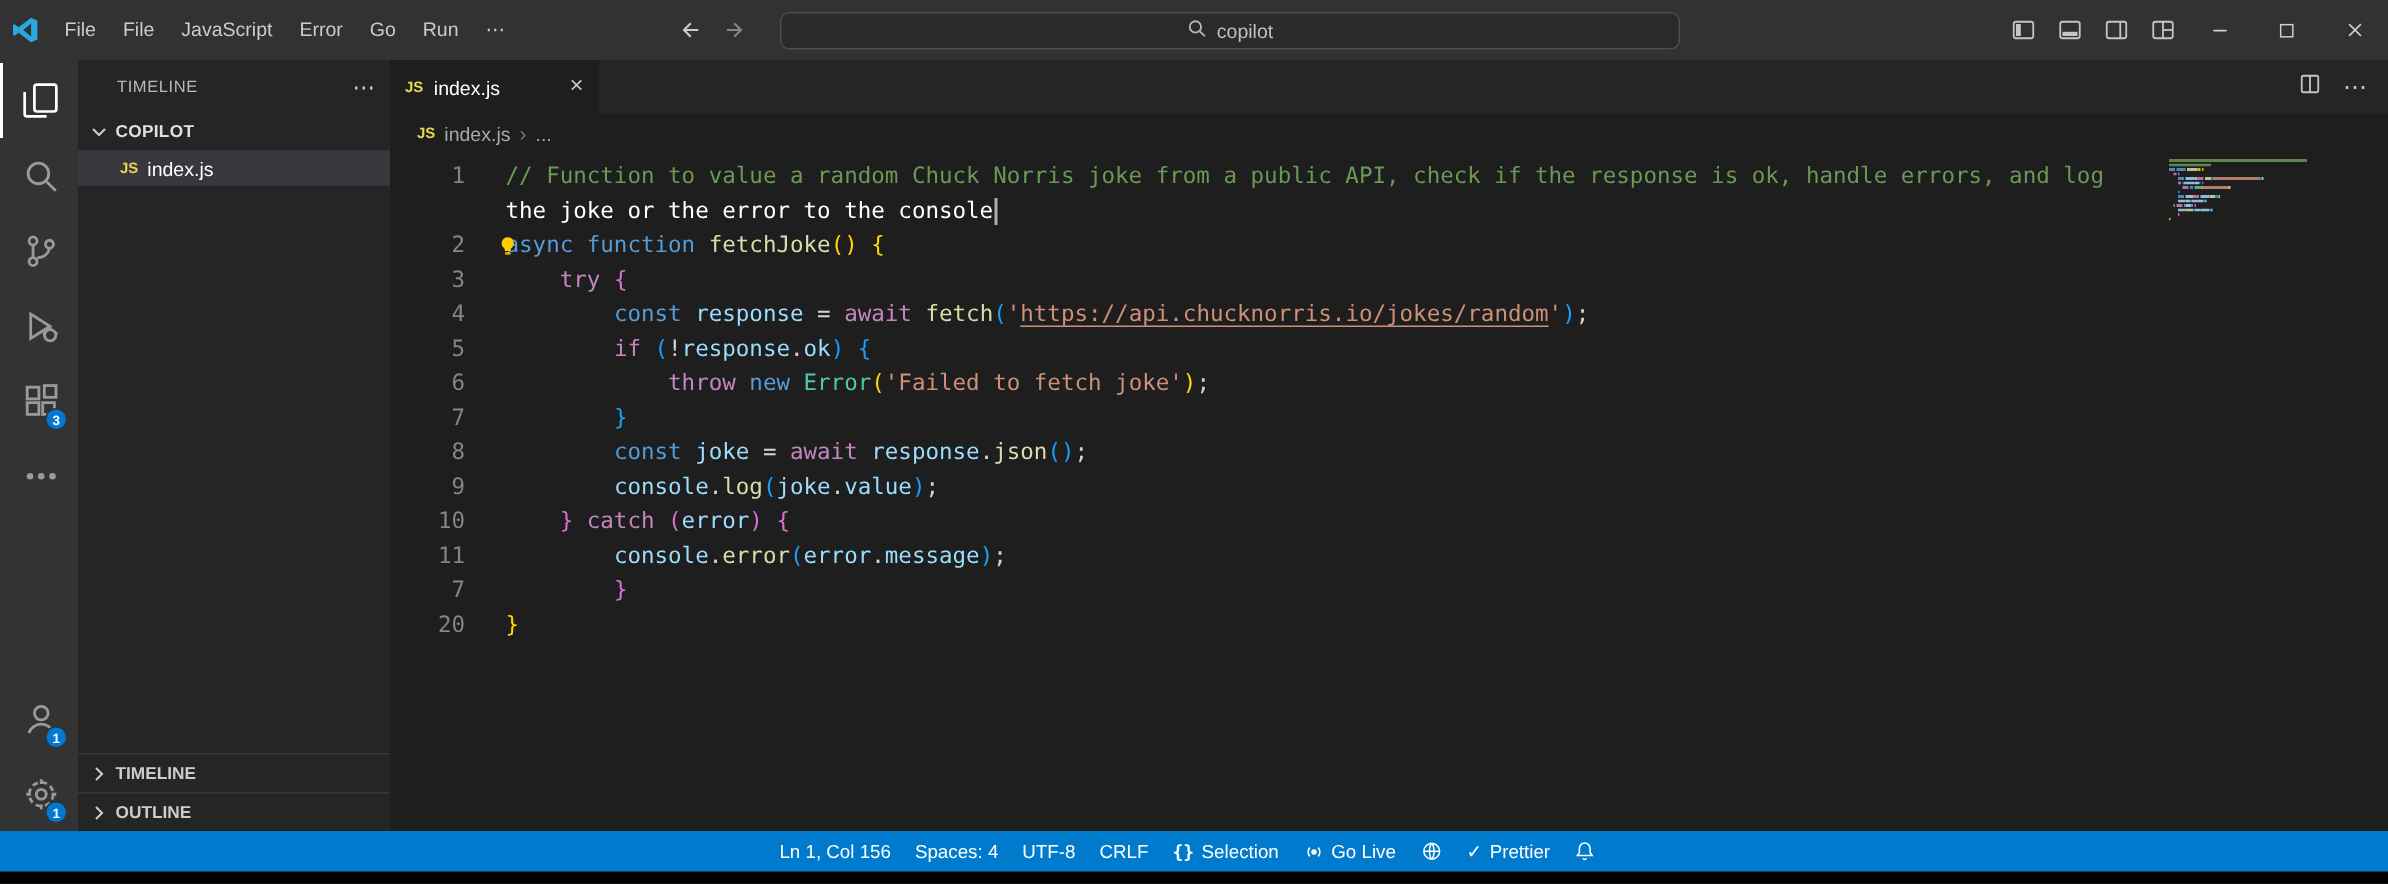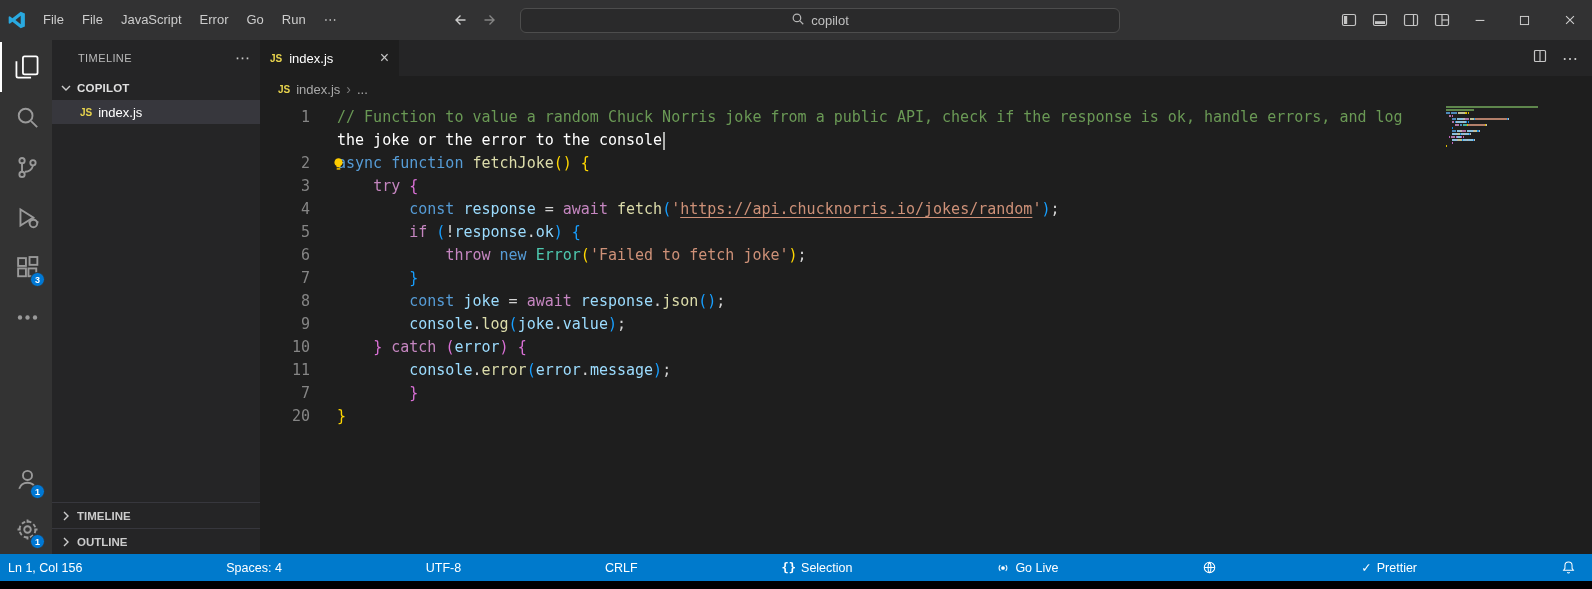--- a/index.html
+++ b/index.html
@@ -81,21 +81,21 @@
   .cursor { display:inline-block; width:2px; height:18px; background:#aeafad; vertical-align:middle; margin-left:1px; }
   .lightbulb { position:absolute; left:71px; top:4px; z-index:2; }
 
   .minimap { position:absolute; top:4px; right:50px; width:96px; bottom:0; }
   .mm-row { display:flex; height:2px; margin-bottom:1px; overflow:hidden; opacity:0.85; }
   .mm-seg { display:block; height:2px; flex-shrink:0; }
 
   
   .statusbar {
     height:27px; background:#007acc; color:#ffffff; display:flex; align-items:center;
-    justify-content:space-between; font-size:12.5px; flex-shrink:0; padding-right:8px;
+    justify-content:center; font-size:12.5px; flex-shrink:0; padding-right:8px;
   }
   .st-item { display:flex; align-items:center; gap:5px; padding:0 8px; height:27px; }
   .st-item svg { display:block; }
   .braces-glyph { font-family:"DejaVu Sans Mono", monospace; font-size:12px; font-weight:bold; }
 </style>
 </head>
 <body>
 
 <div class="window">
 

